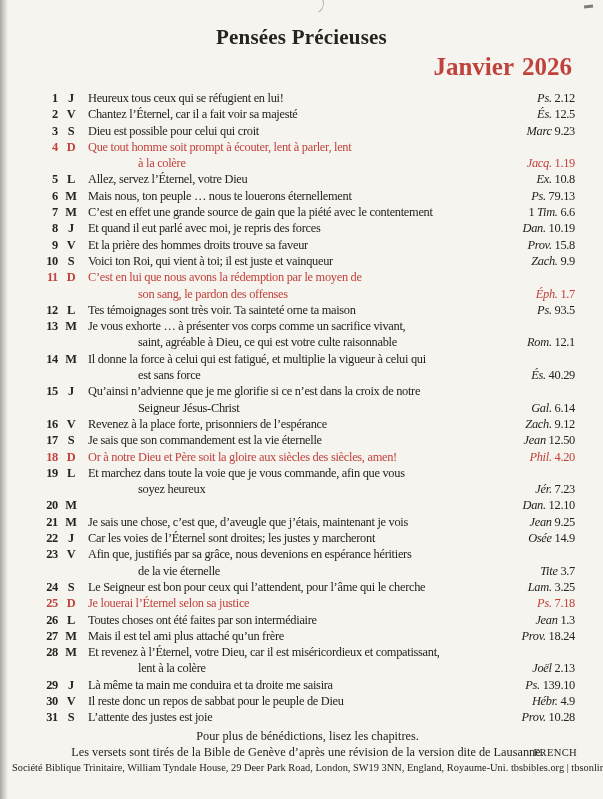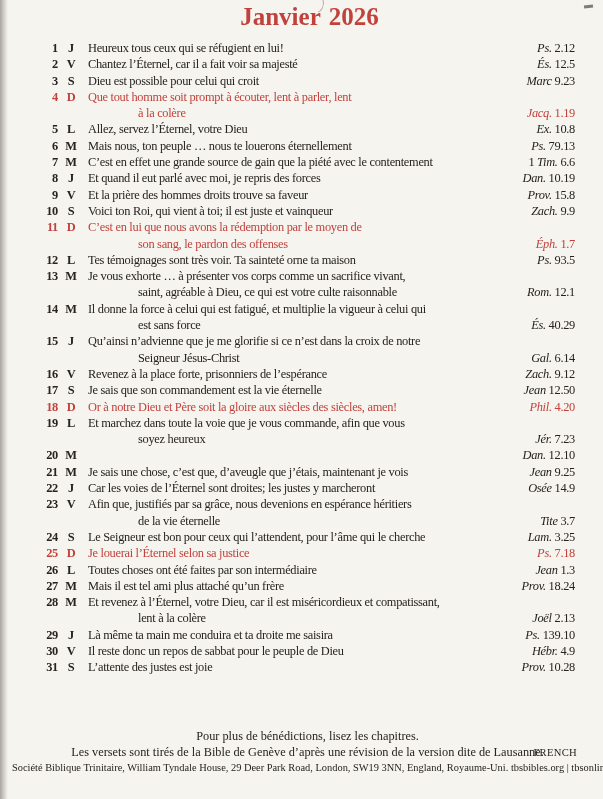--- a/index.html
+++ b/index.html
@@ -12,21 +12,21 @@
   
   .scan-edge-left { position:absolute; left:0; top:0; bottom:0; width:8px;
     background:linear-gradient(90deg,#a8a5a2 0%, #d6d3cf 55%, rgba(214,211,207,0) 100%); }
   .scan-curve { position:absolute; top:-8px; left:300px; width:22px; height:20px;
     border:1.4px solid transparent; border-right-color:rgba(125,120,114,.55);
     border-radius:50%; transform:rotate(14deg); }
   .scan-dash { position:absolute; top:5px; right:10px; width:9px; height:2.5px;
     background:rgba(75,72,68,.7); transform:rotate(-6deg); }
 
   .page-title { text-align:center; margin-top:25px; font-size:21px; font-weight:bold; letter-spacing:.2px; }
-  .month-row { display:flex; justify-content:center; align-items:baseline;
+  .month-row { display:flex; justify-content:flex-end; align-items:baseline;
     padding:0 31px 0 47px; margin-top:3px;gap:8px; }
   .month, .year { color:var(--red); font-weight:bold; font-size:25px; }
 
   .verse-list { margin-top:9px; padding:0 28px 0 30px; }
   .row { display:flex; align-items:flex-start; position:relative;
     font-size:12.4px; line-height:16.3px; letter-spacing:-.3px; }
   .row.red { color:var(--red); }
   .day { flex:none; width:28px; text-align:right; font-weight:bold; }
   .wd  { flex:none; width:16px; margin-left:5px; text-align:center; font-weight:bold; }
   .text { margin-left:9px; padding-right:80px; }
@@ -42,20 +42,21 @@
   .footer-line3 { font-size:10.4px; margin-top:2px; white-space:nowrap; }
 </style>
 </head>
 <body>
 
 <div class="scan-edge-left"></div>
 <div class="scan-curve"></div>
 <div class="scan-dash"></div>
 
 <div class="page">
+  <div class="page-title">Pensées Précieuses</div>
   <div class="month-row">
     <span class="month">Janvier</span>
     <span class="year">2026</span>
   </div>
 
   <div class="verse-list">
       <div class="row">
         <span class="day">1</span>
         <span class="wd">J</span>
         <span class="text">

